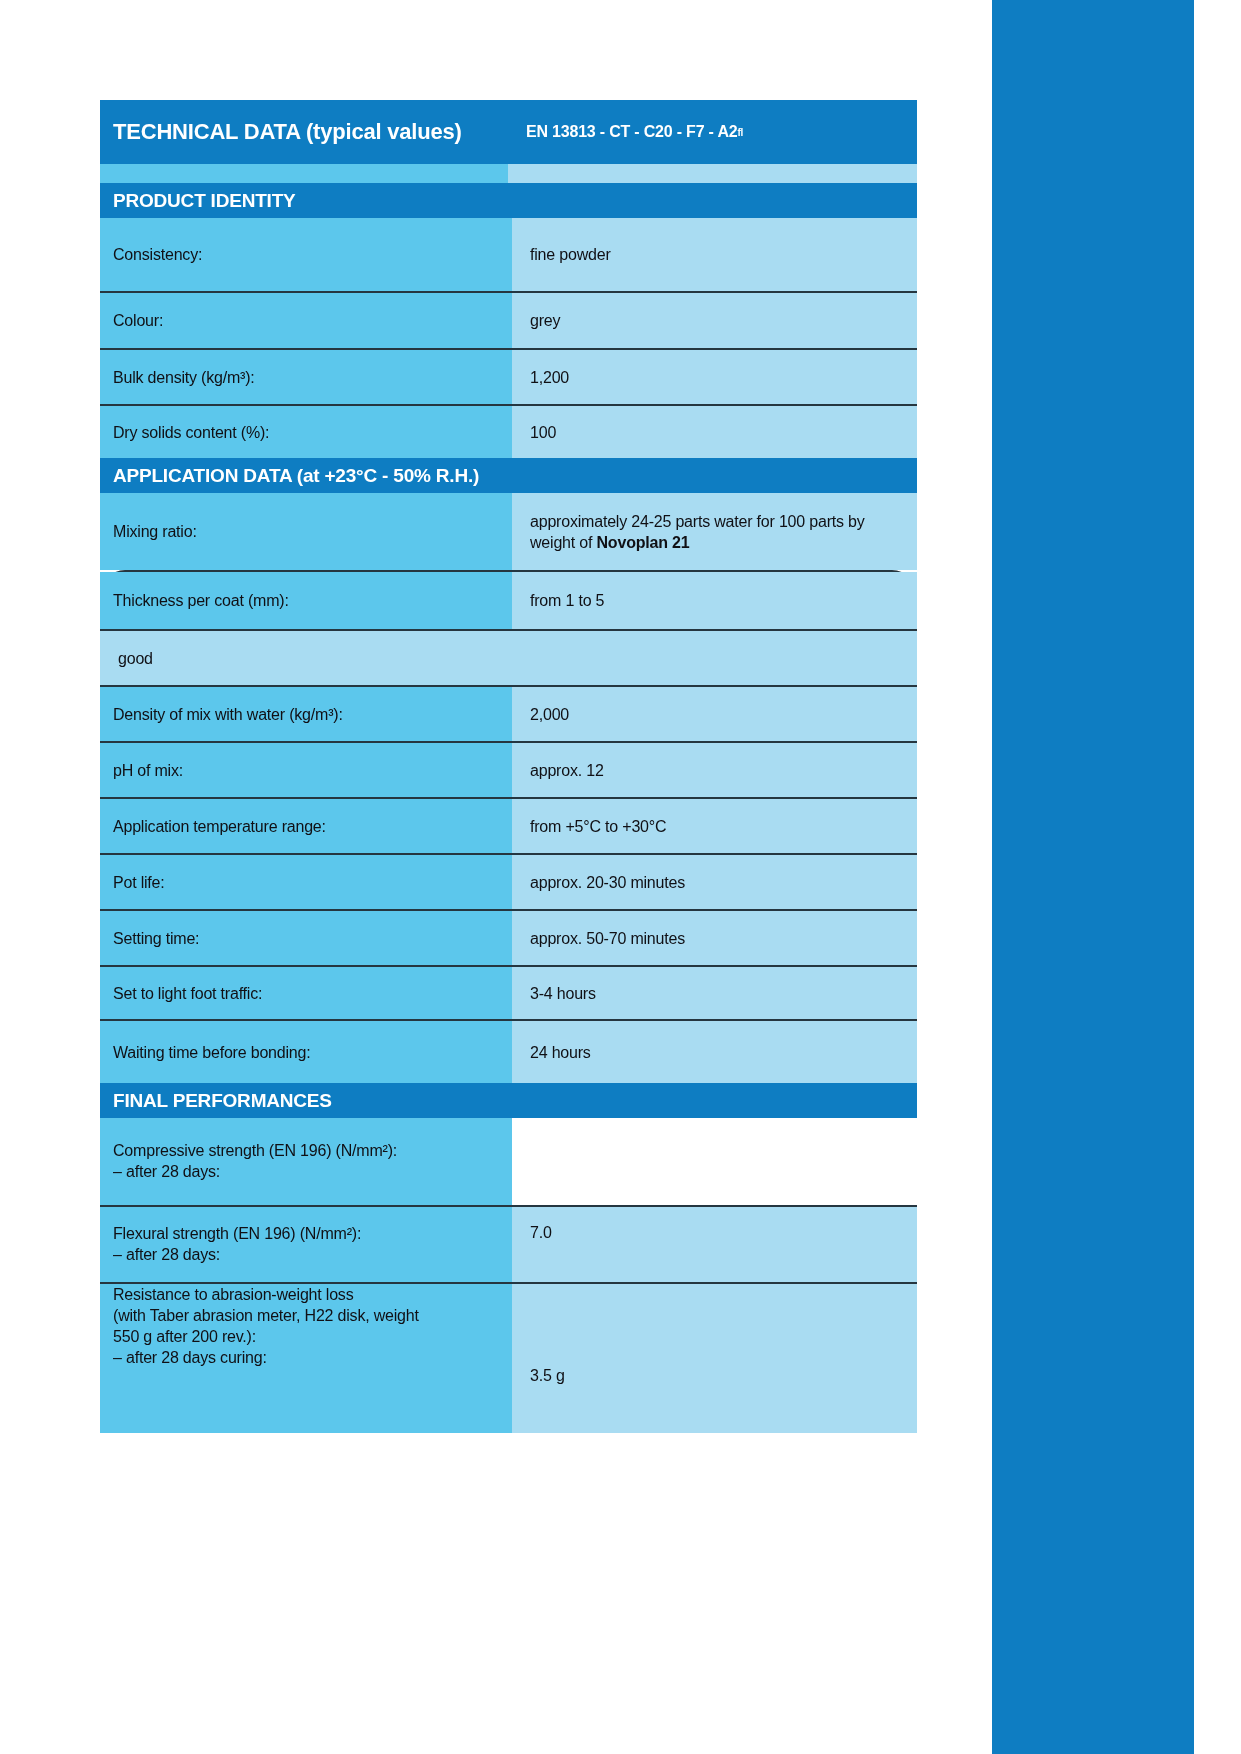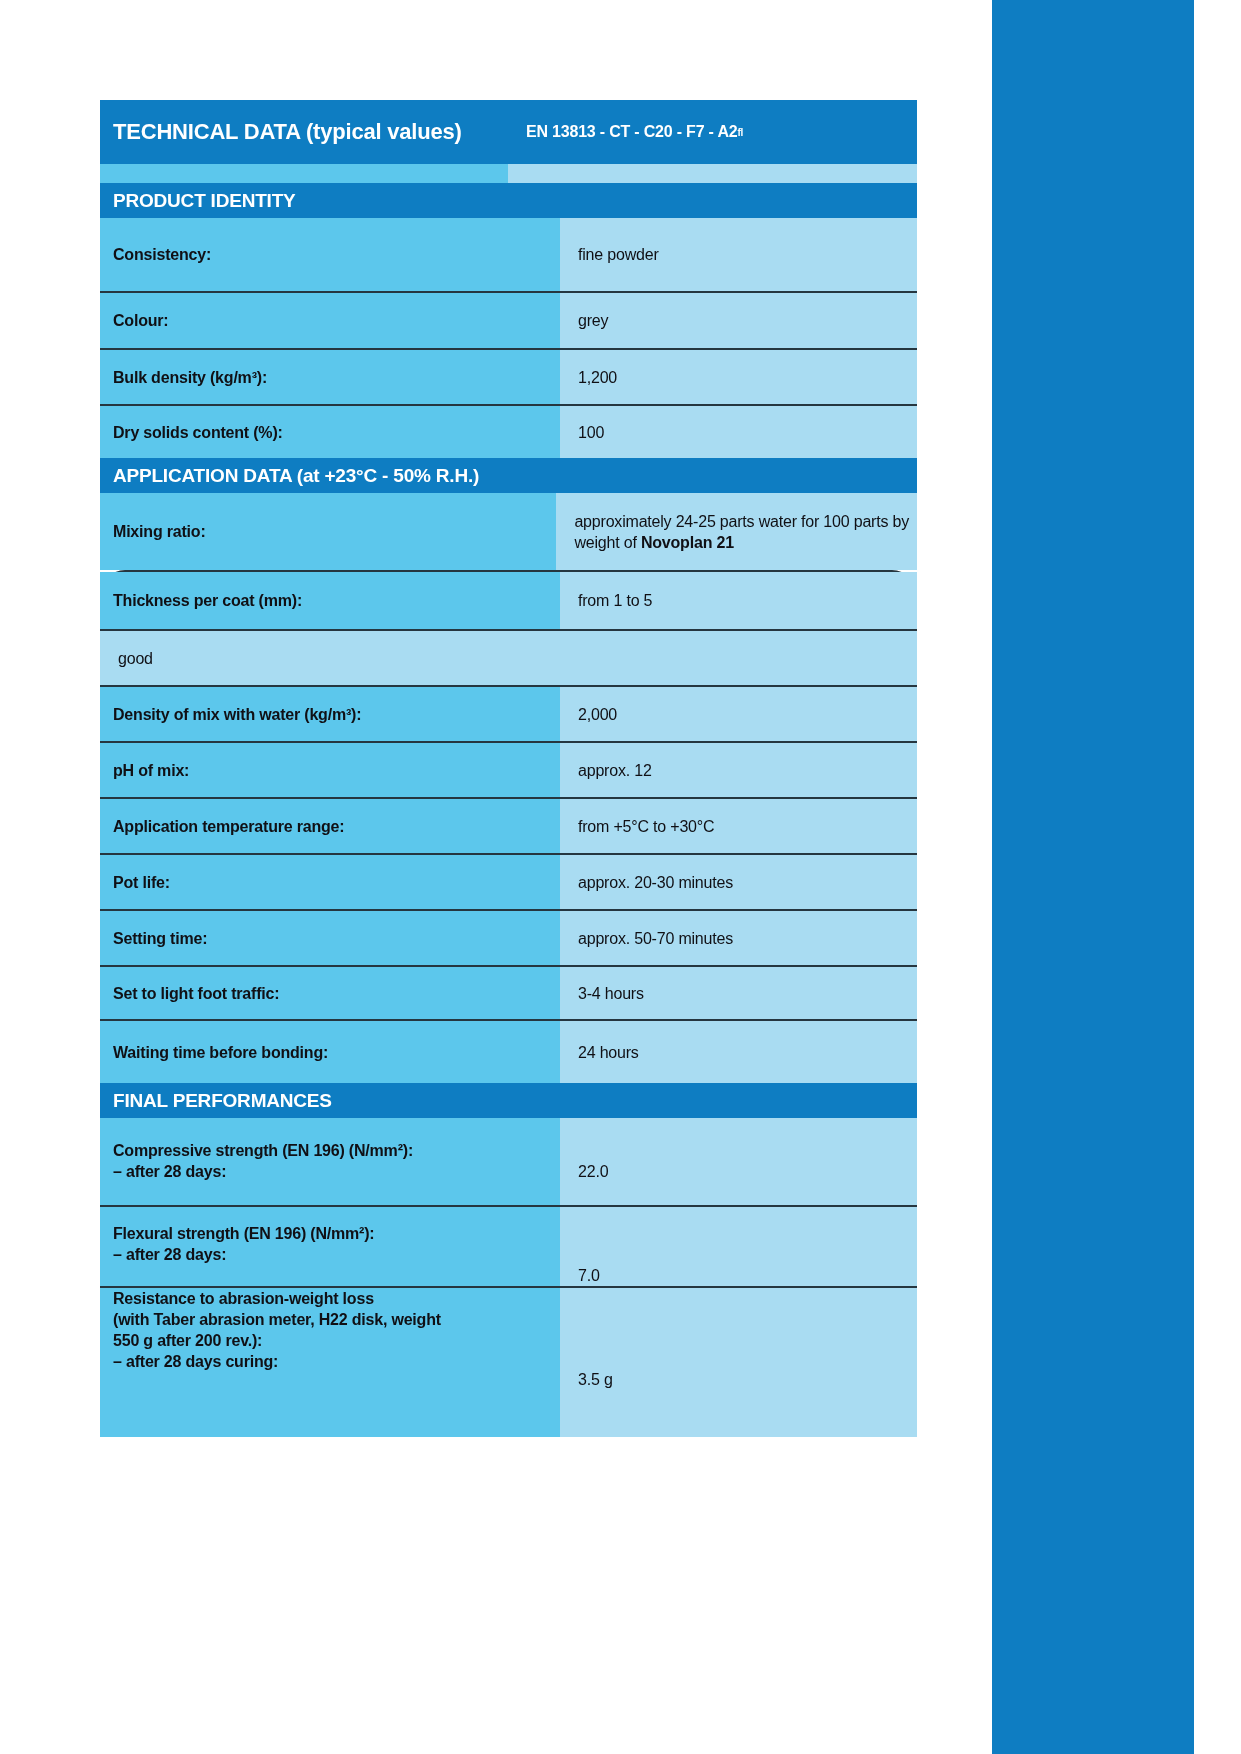--- a/index.html
+++ b/index.html
@@ -76,25 +76,25 @@
   .row { display: flex; align-items: stretch; min-height: 56px; }
   .rows .row + .row { border-top: 2px solid var(--sep); }
   .cell {
     display: flex;
     flex-direction: column;
     justify-content: center;
     font-size: 16px;
     line-height: 21px;
   }
   .cell--label {
-    width: 460px;
+    width: 412px;
     background: var(--med-blue);
     padding-left: 13px;
     padding-right: 12px;
-    font-weight: bold;
+    font-weight: normal;
   }
   .cell--value {
     flex: 1;
     background: var(--light-blue);
     padding-left: 18px;
     padding-right: 8px;
   }
   .cell--value div { white-space: nowrap; }
   .cell--value .bold { font-weight: bold; }
 
@@ -108,21 +108,21 @@
   [data-name="row-waiting-time-before-bonding"] { min-height: 64px; }
 
   [data-name="row-compressive-strength"] { min-height: 87px; }
   [data-name="row-compressive-strength"] .cell { justify-content: flex-start; }
   [data-name="row-compressive-strength"] .cell--label { padding-top: 22px; }
   [data-name="row-compressive-strength"] .cell--value { padding-top: 43px; }
 
   [data-name="row-flexural-strength"] { min-height: 77px; }
   [data-name="row-flexural-strength"] .cell { justify-content: flex-start; }
   [data-name="row-flexural-strength"] .cell--label { padding-top: 16px; }
-  [data-name="row-flexural-strength"] .cell--value { padding-top: 58px; }
+  [data-name="row-flexural-strength"] .cell--value { padding-top: 15px; }
 
   [data-name="row-abrasion-resistance"] { min-height: 151px; }
   [data-name="row-abrasion-resistance"] .cell { justify-content: flex-start; }
   [data-name="row-abrasion-resistance"] .cell--label { }
   [data-name="row-abrasion-resistance"] .cell--value { padding-top: 81px; }
 </style>
 </head>
 <body data-name="page-root">
 
 <div class="datatable" data-name="technical-data-table">
@@ -281,23 +281,20 @@
   <div data-name="section-final-performances">
     <div class="section-bar" data-name="section-heading-bar">
       <span data-name="section-heading-label">FINAL PERFORMANCES</span>
     </div>
     <div class="rows" data-name="section-rows">
   <div class="row" data-name="row-compressive-strength">
     <div class="cell cell--label" data-name="row-label">
             <div>Compressive strength (EN 196) (N/mm²):</div>
             <div>– after 28 days:</div>
           </div>
-    <div class="cell cell--value" data-name="row-value">
-            <div><span>22.0</span></div>
-          </div>
   </div>
 
   <div class="row" data-name="row-flexural-strength">
     <div class="cell cell--label" data-name="row-label">
             <div>Flexural strength (EN 196) (N/mm²):</div>
             <div>– after 28 days:</div>
           </div>
     <div class="cell cell--value" data-name="row-value">
             <div><span>7.0</span></div>
           </div>

